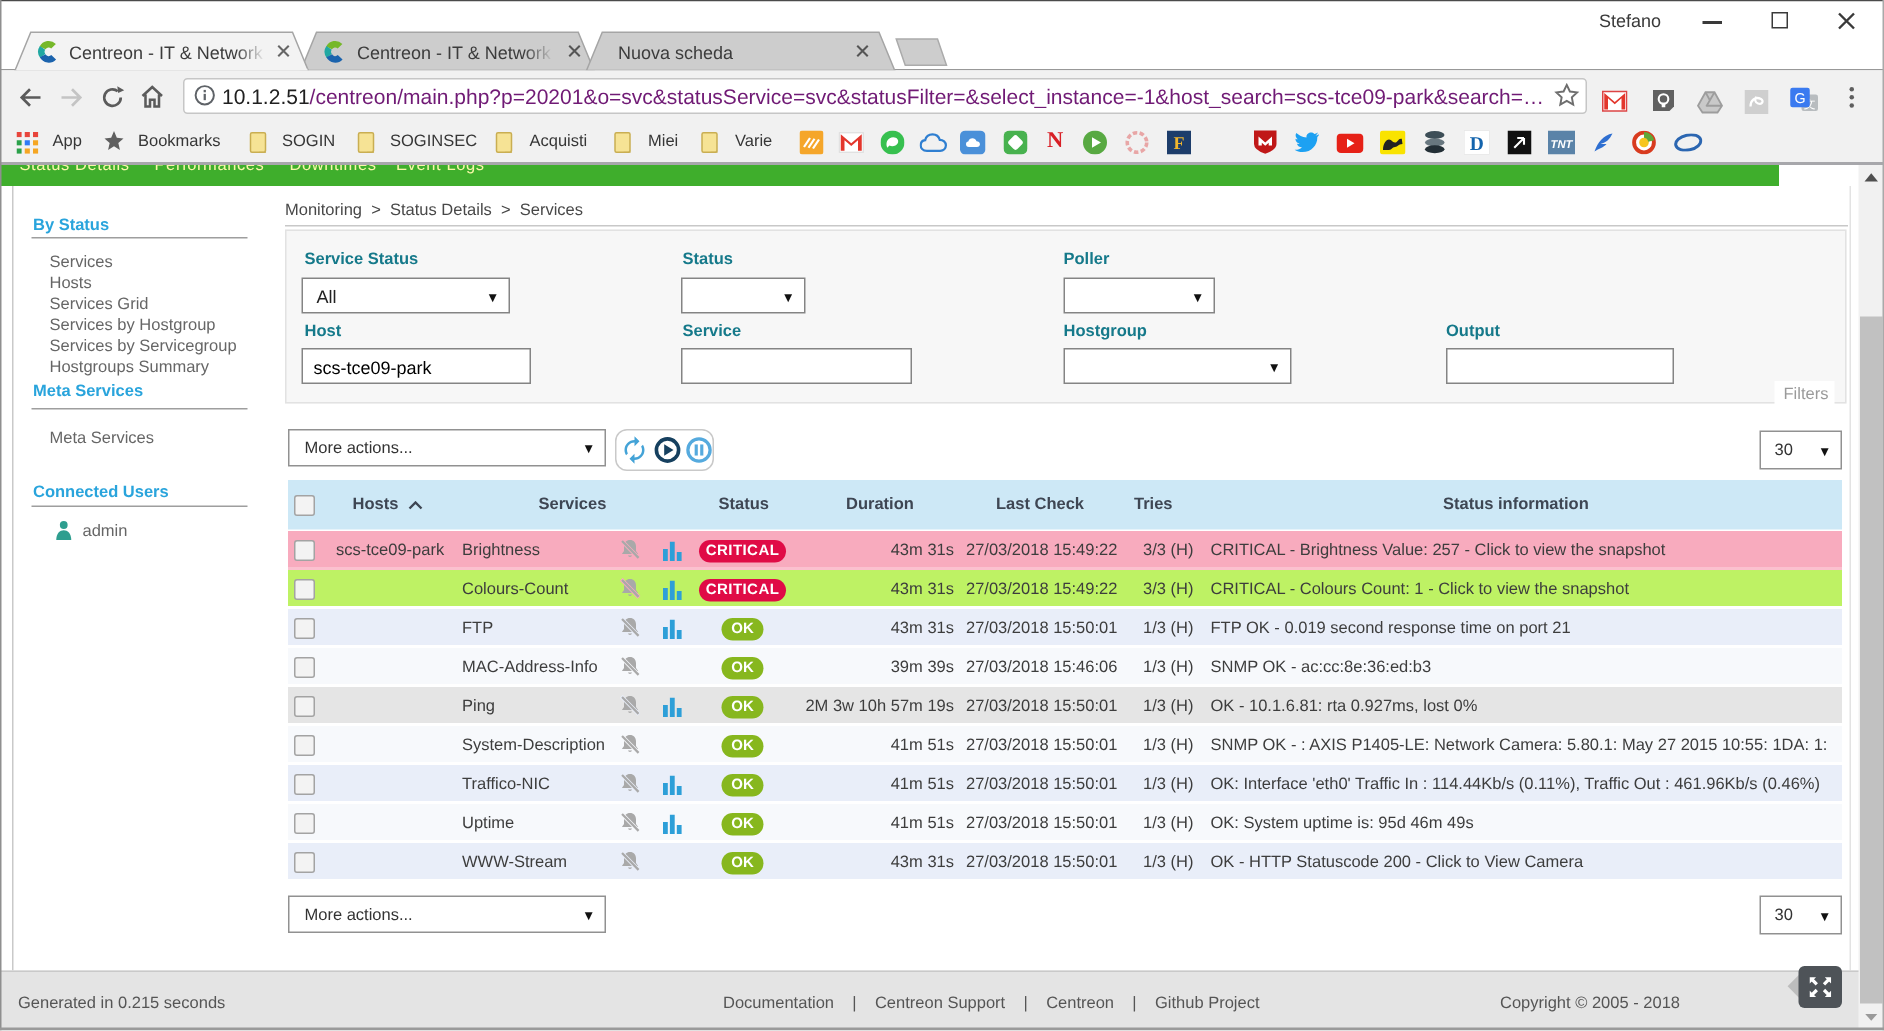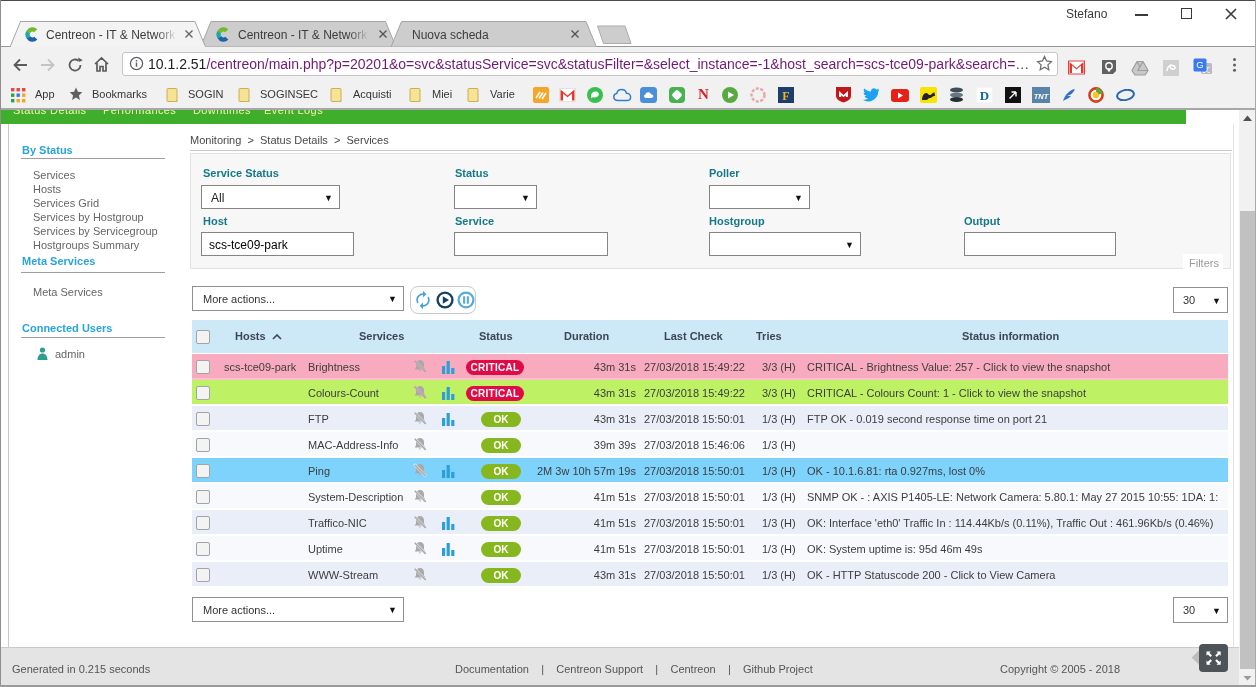--- a/index.html
+++ b/index.html
@@ -12,21 +12,21 @@
 .flabel{font-size:11px;font-weight:bold;color:#15798a}
 .sel{position:absolute;background:#fff;border:1px solid #848484;font-size:11px;color:#222}
 .sel .arr{position:absolute;right:6px;top:50%;margin-top:-4.5px;font-size:9px;color:#111}
 .inp{position:absolute;background:#fff;border:1px solid #848484;font-size:11px;color:#000}
 .hdr{font-size:11px;font-weight:bold;color:#3e4653;line-height:33px;position:absolute;white-space:nowrap}
 .row{position:absolute;left:192px;width:1036px;height:26px}
 .cell{position:absolute;font-size:11px;color:#3d3d3d;line-height:26px;white-space:nowrap}
 .cb{position:absolute;width:12px;height:12px;background:#f3f3f3;border:1px solid #a3a3a3;border-radius:2px}
 .badge{position:absolute;top:5.5px;height:15px;border-radius:8px;color:#fff;font-weight:bold;text-align:center}
 .crit{left:274px;width:58px;background:#e00b46;font-size:10px;line-height:15px;letter-spacing:.3px}
-.okb{left:289px;width:40px;background:#87b71e;font-size:10px;line-height:15px}
+.okb{left:289px;width:28px;background:#87b71e;font-size:10px;line-height:15px}
 .ftext{font-size:11px;color:#555;white-space:nowrap}
 </style>
 </head>
 <body>
 
 <div class="a" style="left:0;top:0;width:1256px;height:1px;background:#4b4b4b"></div>
 <div class="a" style="left:0;top:1px;width:1256px;height:19px;background:#fff"></div>
 
 <div class="a" style="left:1066px;top:7px;font-size:12px;color:#3a3a3a">Stefano</div>
 <div class="a" style="left:1135px;top:14px;width:13px;height:2px;background:#3a3a3a"></div>
@@ -406,22 +406,23 @@
  <div class="cell" style="left:116px">MAC-Address-Info</div>
  <svg style="position:absolute;left:220px;top:5px" width="16" height="15" viewBox="0 0 16 15">
       <path d="M8 1 C5.6 1 4 2.8 4 5.2 V8.4 L2.6 10.4 H13.4 L12 8.4 V5.2 C12 2.8 10.4 1 8 1 Z M6.6 11.4 a1.5 1.5 0 0 0 2.8 0 Z" fill="#a9a9a9"></path>
       <line x1="2.2" y1="1.2" x2="14" y2="13.2" stroke="#f7f9fc" stroke-width="2.6"></line>
       <line x1="2.7" y1="1.7" x2="13.7" y2="12.9" stroke="#a9a9a9" stroke-width="1.5"></line>
     </svg>
  <div class="badge okb">OK</div>
  <div class="cell" style="left:330px;width:114px;text-align:right">39m 39s</div>
  <div class="cell" style="left:452px">27/03/2018 15:46:06</div>
  <div class="cell" style="left:570px">1/3 (H)</div>
-</div>
-<div class="row" style="top:458px;background:#7dd3fc">
+ <div class="cell" style="left:615px">SNMP OK - ac:cc:8e:36:ed:b3</div>
+</div>
+<div class="row" style="top:458px;background:#e5e5e5">
  <div class="cb" style="left:4px;top:6px"></div>
  <div class="cell" style="left:116px">Ping</div>
  <svg style="position:absolute;left:220px;top:5px" width="16" height="15" viewBox="0 0 16 15">
       <path d="M8 1 C5.6 1 4 2.8 4 5.2 V8.4 L2.6 10.4 H13.4 L12 8.4 V5.2 C12 2.8 10.4 1 8 1 Z M6.6 11.4 a1.5 1.5 0 0 0 2.8 0 Z" fill="#a9a9a9"></path>
       <line x1="2.2" y1="1.2" x2="14" y2="13.2" stroke="#e9eef9" stroke-width="2.6"></line>
       <line x1="2.7" y1="1.7" x2="13.7" y2="12.9" stroke="#a9a9a9" stroke-width="1.5"></line>
     </svg>
  <svg style="position:absolute;left:250px;top:7px" width="14" height="13" viewBox="0 0 14 13">
       <rect x="0" y="5" width="3.2" height="8" fill="#2d9fd8"></rect>
       <rect x="4.6" y="0" width="3.2" height="13" fill="#2d9fd8"></rect>
@@ -513,21 +514,21 @@
     <span style="position:absolute;left:10px;top:6px;font-size:11px;color:#333">More actions...</span>
     <span class="arr">▼</span>
   </div>
 <div class="sel" style="left:1173px;top:597px;width:55px;height:26px;box-sizing:border-box;border-color:#919191">
     <span style="position:absolute;left:9px;top:6px;font-size:11px;color:#333">30</span>
     <span class="arr">▼</span>
   </div>
 
 <div class="a" style="left:0;top:647px;width:1256px;height:40px;background:#e4e4e4;border-top:1px solid #c9c9c9;box-sizing:border-box"></div>
 <div class="ftext a" style="left:12px;top:663px">Generated in 0.215 seconds</div>
-<div class="ftext a" id="flinks" style="left:455px;top:663px">Documentation&nbsp;&nbsp;&nbsp;&nbsp;|&nbsp;&nbsp;&nbsp;&nbsp;Centreon Support&nbsp;&nbsp;&nbsp;&nbsp;|&nbsp;&nbsp;&nbsp;&nbsp;Centreon&nbsp;&nbsp;&nbsp;&nbsp;|&nbsp;&nbsp;&nbsp;&nbsp;Github Project</div>
+<div class="ftext a" id="flinks" style="left:482px;top:663px">Documentation&nbsp;&nbsp;&nbsp;&nbsp;|&nbsp;&nbsp;&nbsp;&nbsp;Centreon Support&nbsp;&nbsp;&nbsp;&nbsp;|&nbsp;&nbsp;&nbsp;&nbsp;Centreon&nbsp;&nbsp;&nbsp;&nbsp;|&nbsp;&nbsp;&nbsp;&nbsp;Github Project</div>
 <div class="ftext a" style="left:1000px;top:663px">Copyright © 2005 - 2018</div>
 <div class="a" style="left:1194px;top:652px;width:11px;height:11px;background:#bdbdbd;transform:rotate(45deg)"></div>
 <div class="a" style="left:1199px;top:644px;width:29px;height:28px;background:#4e5358;border-radius:4px"></div>
 <svg class="a" style="left:1204px;top:649px" width="19" height="18" viewBox="0 0 19 18">
 <path d="M7.2 7.2 L3.6 3.6 M12 7.2 L15.6 3.6 M7.2 11 L3.6 14.6 M12 11 L15.6 14.6" stroke="#fff" stroke-width="2.2" fill="none"></path>
     <path d="M2.5 2.5 h4.2 L2.5 6.7 Z M16.7 2.5 v4.2 L12.5 2.5 Z M2.5 15.7 v-4.2 L6.7 15.7 Z M16.7 15.7 h-4.2 L16.7 11.5 Z" fill="#fff"></path>
   </svg>
 
 <div class="a" style="left:1239px;top:110px;width:17px;height:577px;background:#f1f1f1"></div>
 <svg class="a" style="left:1239px;top:110px" width="17" height="17" viewBox="0 0 17 17">

